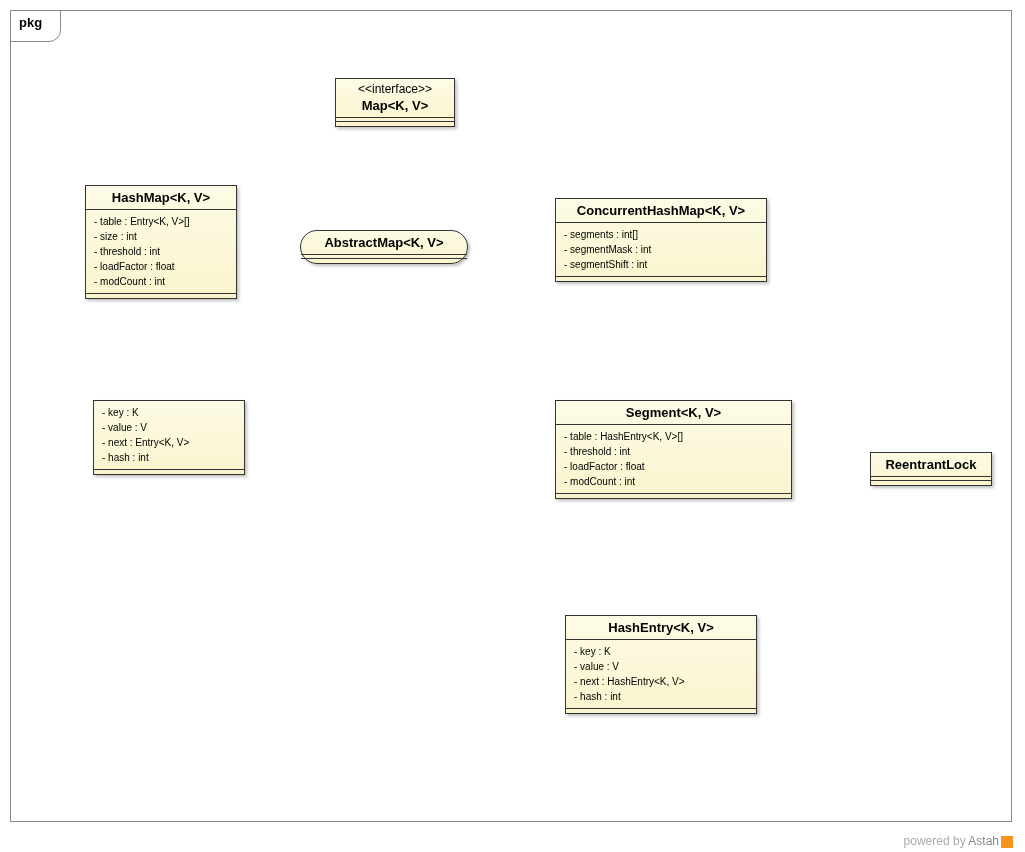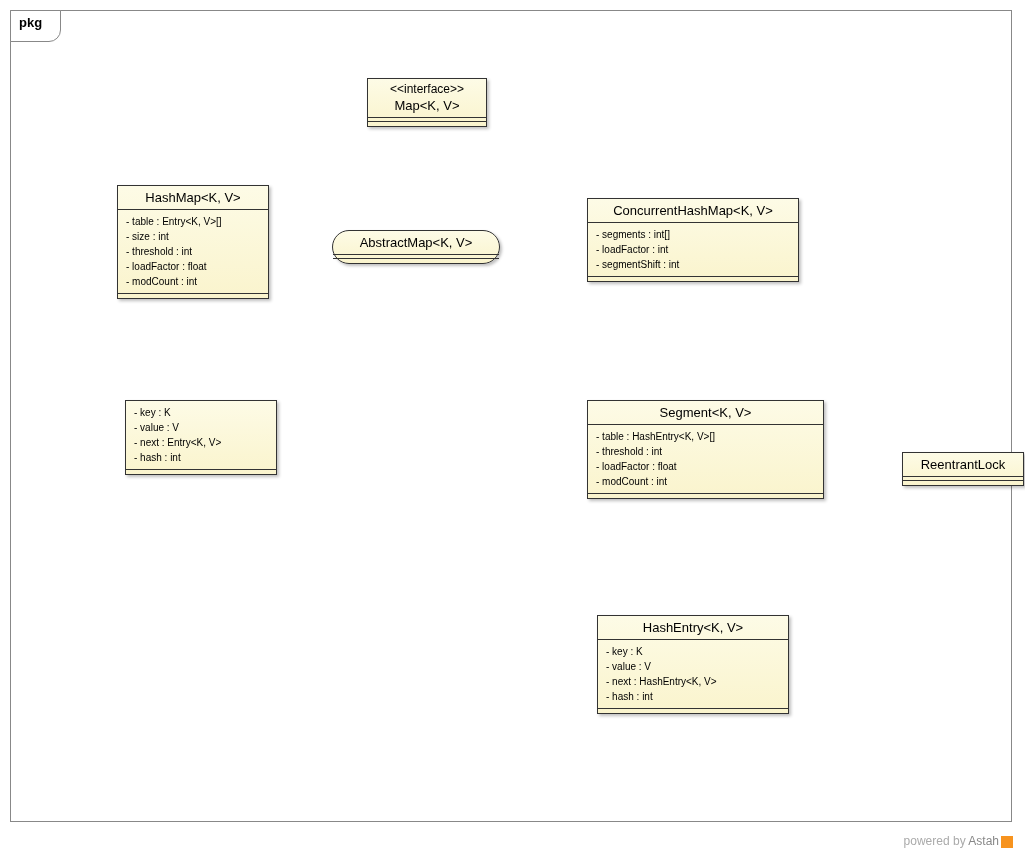--- a/index.html
+++ b/index.html
@@ -33,25 +33,24 @@
     padding: 4px 18px 11px 8px;
     font-weight: bold;
     font-size: 13px;
     background: #fff;
   }
   .class-box {
     position: absolute;
     border: 1px solid #333;
     background: linear-gradient(#fdfbe6, #faf4cd);
     box-shadow: 2px 2px 3px rgba(0,0,0,0.25);
-    margin-left: 32px;
   }
   .class-title {
     text-align: center;
-    font-weight: normal;
+    font-weight: bold;
     padding: 4px 4px;
     border-bottom: 1px solid #333;
   }
   .class-stereotype {
     text-align: center;
     font-size: 12px;
     padding-top: 3px;
     margin-bottom: -2px;
   }
   .class-attrs {
@@ -160,21 +159,21 @@
       <div class="attr-row">- loadFactor : float</div>
       <div class="attr-row">- modCount : int</div>
     </div>
     <div class="class-ops"></div>
   </div>
 
   <div class="class-box" style="left:555px; top:198px; width:210px;">
     <div class="class-title">ConcurrentHashMap&lt;K, V&gt;</div>
     <div class="class-attrs">
       <div class="attr-row">- segments : int[]</div>
-      <div class="attr-row">- loadFactor : int</div>
+      <div class="attr-row">- segmentMask : int</div>
       <div class="attr-row">- segmentShift : int</div>
     </div>
     <div class="class-ops"></div>
   </div>
 
   <div class="class-box" style="left:93px; top:400px; width:150px;">
     <div class="class-attrs">
       <div class="attr-row">- key : K</div>
       <div class="attr-row">- value : V</div>
       <div class="attr-row">- next : Entry&lt;K, V&gt;</div>

